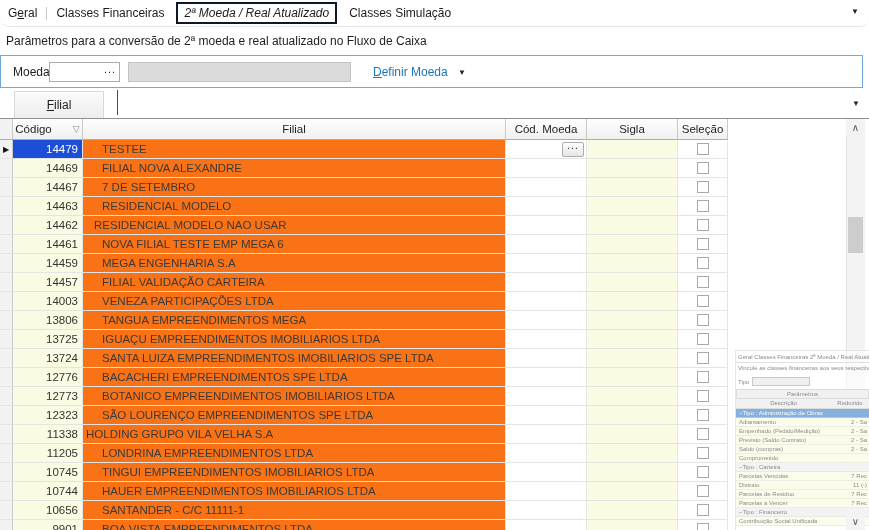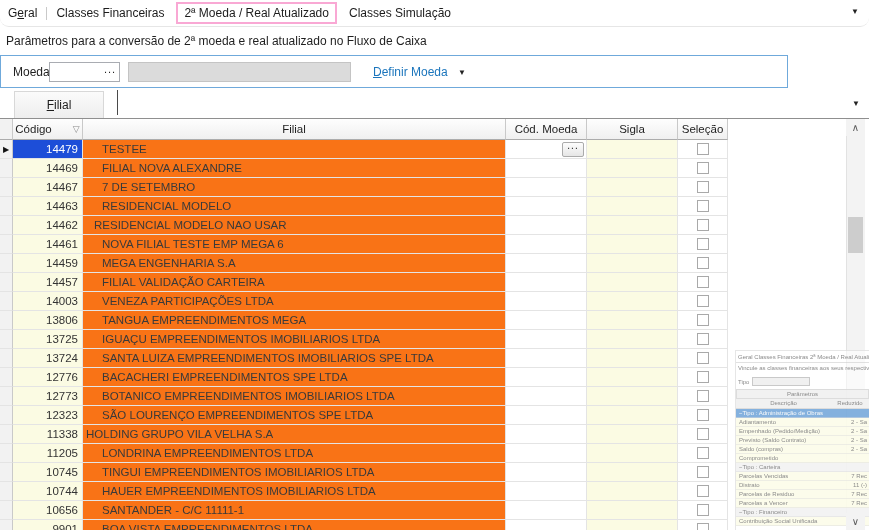--- a/index.html
+++ b/index.html
@@ -14,35 +14,35 @@
 
   
   .tabbar {
     position: absolute; left:0; top:0; width:100%; height:27px;
     display:flex; align-items:center; padding-left:8px;
     background:#fff; border-bottom:1px solid #E6E6E6;border-radius:9px;
   }
   .tab { font-size:12px; color:#1c1c1c; padding:0 9px; white-space:nowrap; cursor:default; }
   .tab:first-child { padding-left:0; }
   .tabsep { width:1px; height:13px; background:#C9C9C9; }
-  .tab.hl { border:2px solid #f9a8d4; padding:2px 6px; margin:0 3px; }
+  .tab.hl { border:2px solid #0f172a; padding:2px 6px; margin:0 3px;font-style:italic; }
   .u { text-decoration: underline; }
   .caret { font-size:8px; color:#222; line-height:1; }
   .caret-tabbar { position:absolute; right:10px; top:8px; }
 
   
   .descbar {
     position:absolute; left:0; top:27px; width:100%; height:28px;
     display:flex; align-items:center; padding-left:6px;
     font-size:12px; color:#1f1f1f; background:#fff;
   }
 
   
   .moedabox {
-    position:absolute; left:0; top:55px; width:788px; height:33px;
+    position:absolute; left:0; top:55px; width:863px; height:33px;
     border:1px solid #6FA9DB; background:#fff;
   }
   .moeda-label { position:absolute; left:12px; top:9px; font-size:12px; color:#1f1f1f; }
   .moeda-code {
     position:absolute; left:48px; top:6px; width:71px; height:20px;
     border:1px solid #A9ACB2; background:#fff; display:flex; align-items:center;
   }
   .moeda-code input {
     flex:1; min-width:0; border:none; outline:none; height:16px;
     font-family:"Liberation Sans",sans-serif; font-size:11px; padding:0 2px;

